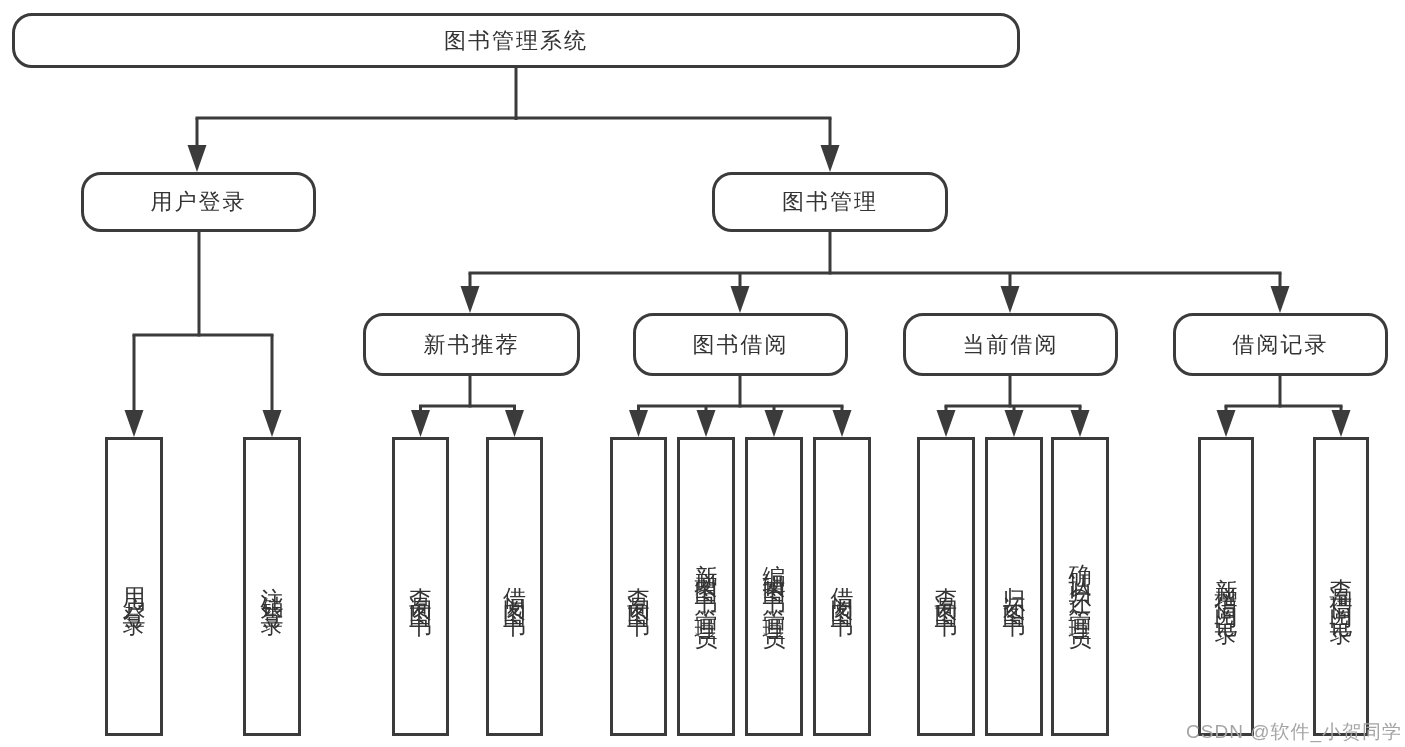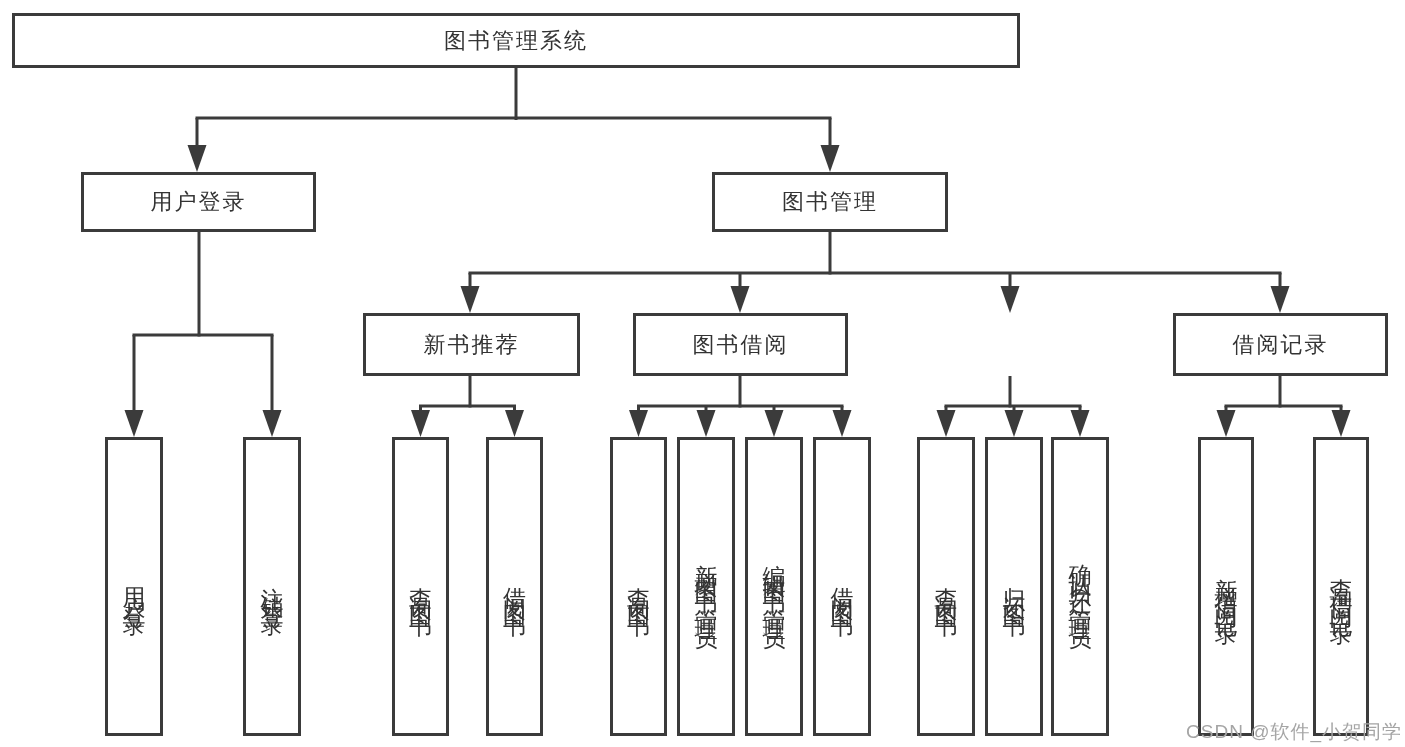--- a/index.html
+++ b/index.html
@@ -14,21 +14,21 @@
   .box{
     position:absolute;
     box-sizing:border-box;
     background:#ffffff;
     border:3px solid #3b3b3b;
     color:#333333;
     display:flex;align-items:center;justify-content:center;
     line-height:1;
     z-index:2;
   }
-  .h{font-size:22px;letter-spacing:2px;}
+  .h{font-size:22px;letter-spacing:2px;border-radius:20px;}
   .v{
     writing-mode:vertical-rl;
     font-size:23px;
     letter-spacing:9px;
     white-space:nowrap;
   }
   .watermark{
     position:absolute;
     right:3px;bottom:6px;
     font-size:19px;
@@ -90,20 +90,21 @@
     </g>
   </svg>
 
   <div class="box h" style="left:12px;top:13px;width:1008px;height:55px;">图书管理系统</div>
 
   <div class="box h" style="left:81px;top:172px;width:235px;height:60px;">用户登录</div>
   <div class="box h" style="left:363px;top:313px;width:217px;height:63px;">新书推荐</div>
 
   <div class="box h" style="left:712px;top:172px;width:236px;height:60px;">图书管理</div>
   <div class="box h" style="left:633px;top:313px;width:215px;height:63px;">图书借阅</div>
+  <div class="box h" style="left:903px;top:313px;width:215px;height:63px;">当前借阅</div>
   <div class="box h" style="left:1173px;top:313px;width:215px;height:63px;">借阅记录</div>
 
   <div class="box v" style="left:105px;top:437px;width:58px;height:299px;">用户登录</div>
   <div class="box v" style="left:243px;top:437px;width:58px;height:299px;">注销登录</div>
 
   <div class="box v" style="left:392px;top:437px;width:57px;height:299px;">查询图书</div>
   <div class="box v" style="left:486px;top:437px;width:57px;height:299px;">借阅图书</div>
 
   <div class="box v" style="left:610px;top:437px;width:57px;height:299px;">查询图书</div>
   <div class="box v" style="left:677px;top:437px;width:58px;height:299px;">新增图书（管理员）</div>

